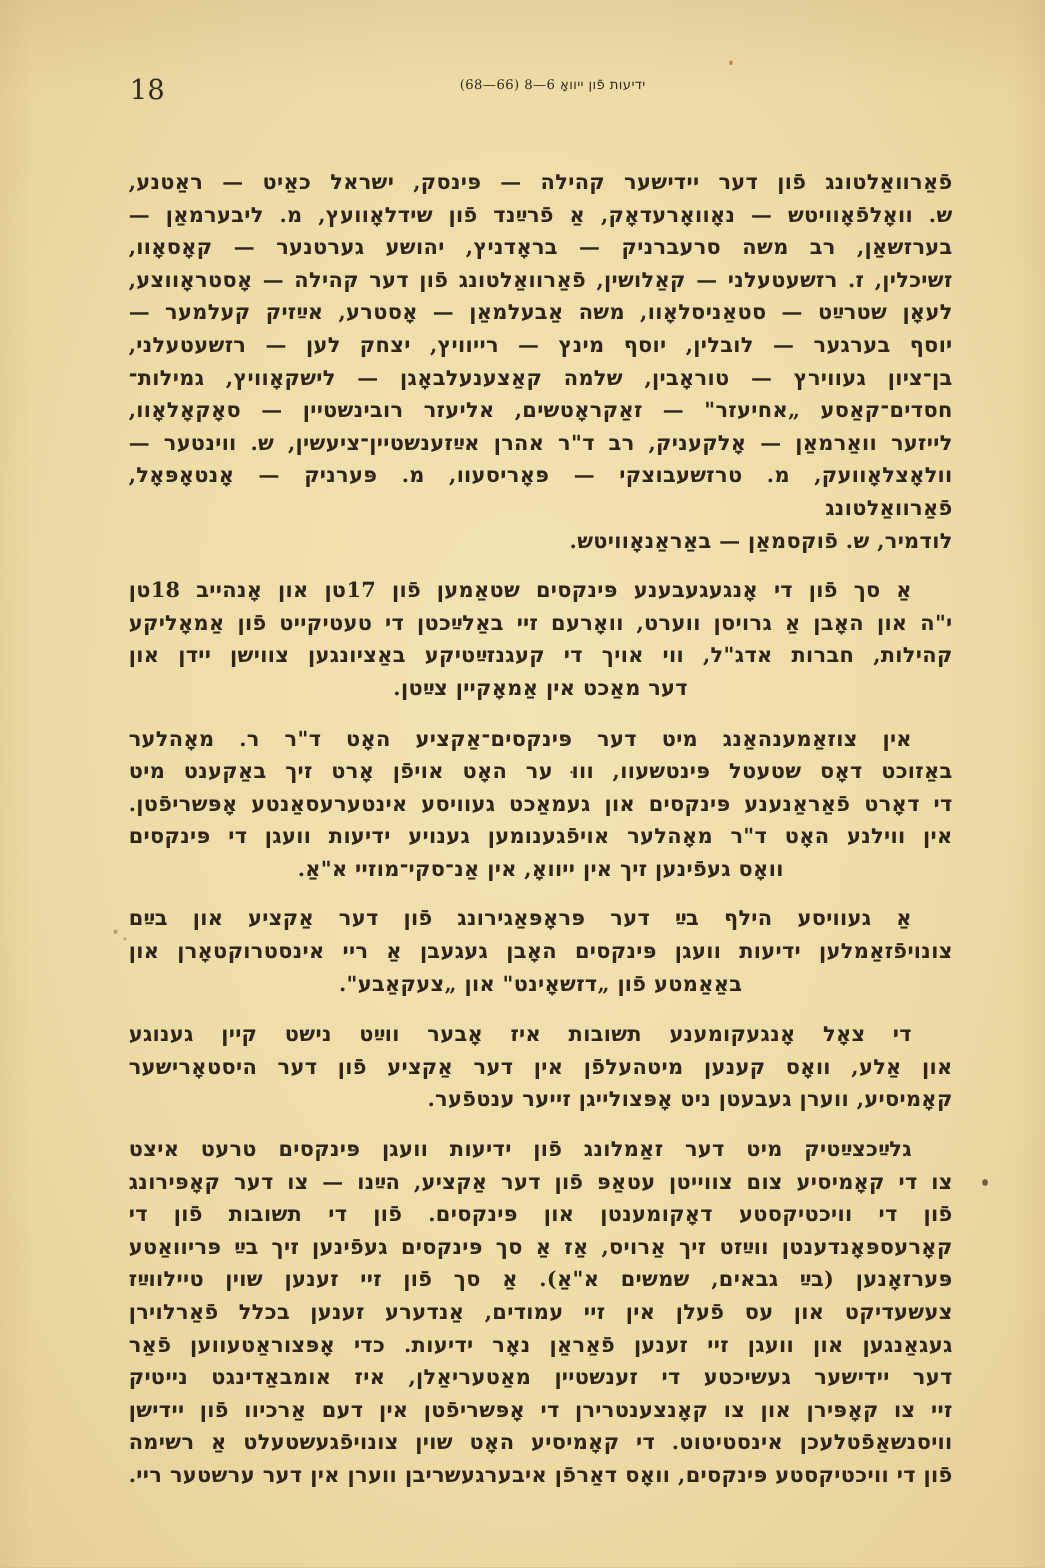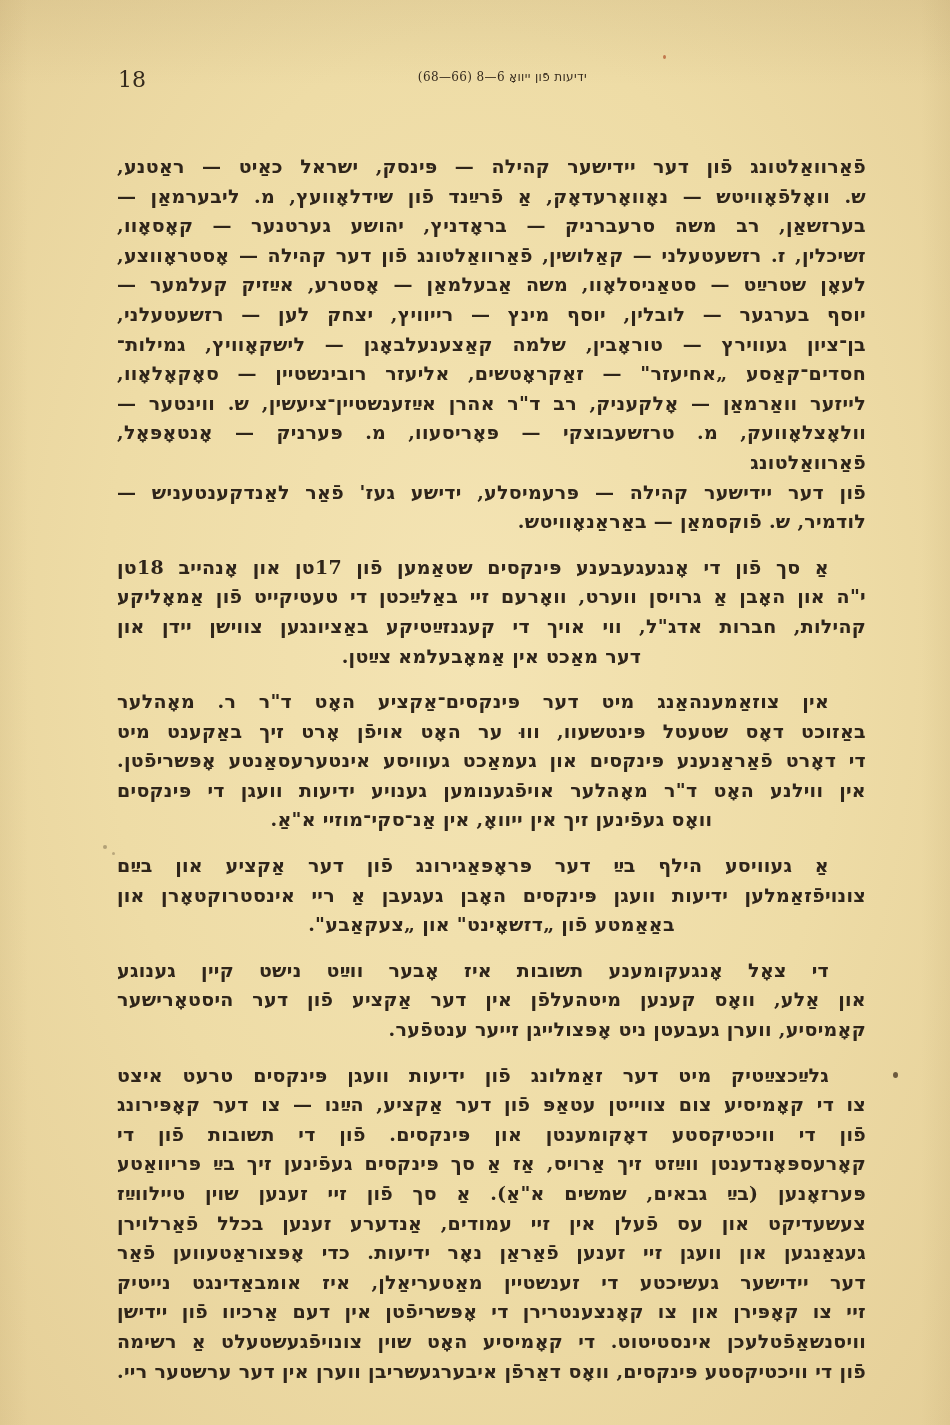--- a/index.html
+++ b/index.html
@@ -24,21 +24,21 @@
     position:absolute;
     right:295px;
     font-size:12px;
     letter-spacing:0.03em;
     white-space:nowrap;
     color:#352a1d;
   }
   .page-number{
     position:absolute;
     left:15px; top:-3px;
-    font-size:22px;
+    font-size:25px;
     font-family:"DejaVu Serif","Liberation Serif",serif;
     color:#352a1d;
   }
   .text-block{
     position:absolute;
     top:136px; left:101px; width:781px;
     direction:rtl;
     font-size:19px;
     font-weight:700;
     line-height:29.6px;
@@ -74,28 +74,27 @@
         <div class="line justify">פֿאַרוואַלטונג פֿון דער יידישער קהילה — פּינסק, ישראל כאַיט — ראַטנע,</div>
         <div class="line justify">ש. וואָלפֿאָוויטש — נאָוואָרעדאָק, אַ פֿרײַנד פֿון שידלאָוועץ, מ. ליבערמאַן —</div>
         <div class="line justify">בערזשאַן, רב משה סרעברניק — בראָדניץ, יהושע גערטנער — קאָסאָוו,</div>
         <div class="line justify">זשיכלין, ז. רזשעטעלני — קאַלושין, פֿאַרוואַלטונג פֿון דער קהילה — אָסטראָווצע,</div>
         <div class="line justify">לעאָן שטרײַט — סטאַניסלאָוו, משה אַבעלמאַן — אָסטרע, אײַזיק קעלמער —</div>
         <div class="line justify">יוסף בערגער — לובלין, יוסף מינץ — רייוויץ, יצחק לען — רזשעטעלני,</div>
         <div class="line justify">בן־ציון געווירץ — טוראָבין, שלמה קאַצענעלבאָגן — לישקאָוויץ, גמילות־</div>
         <div class="line justify">חסדים־קאַסע „אחיעזר" — זאַקראָטשים, אליעזר רובינשטיין — סאָקאָלאָוו,</div>
         <div class="line justify">לייזער וואַרמאַן — אָלקעניק, רב ד"ר אהרן אײַזענשטיין־ציעשין, ש. ווינטער —</div>
         <div class="line justify">וולאָצלאָוועק, מ. טרזשעבוצקי — פּאָריסעוו, מ. פּערניק — אָנטאָפּאָל, פֿאַרוואַלטונג</div>
-        <div class="line justify">פֿון דער יידישער קהילה — פּרעמיסלע, ידישע געז' פֿאַר לאַנדקענטעניש —</div>
         <div class="line right">לודמיר, ש. פֿוקסמאַן — באַראַנאָוויטש.</div>
       </div>
       <div class="para">
         <div class="line justify indent">אַ סך פֿון די אָנגעגעבענע פּינקסים שטאַמען פֿון 17טן און אָנהייב 18טן</div>
         <div class="line justify">י"ה און האָבן אַ גרויסן ווערט, וואָרעם זיי באַלײַכטן די טעטיקייט פֿון אַמאָליקע</div>
         <div class="line justify">קהילות, חברות אדג"ל, ווי אויך די קעגנזײַטיקע באַציונגען צווישן יידן און</div>
-        <div class="line center">דער מאַכט אין אַמאָבעלמא צײַטן.</div>
+        <div class="line center">דער מאַכט אין אַמאָקיין צײַטן.</div>
       </div>
       <div class="para">
         <div class="line justify indent">אין צוזאַמענהאַנג מיט דער פּינקסים־אַקציע האָט ד"ר ר. מאָהלער</div>
         <div class="line justify">באַזוכט דאָס שטעטל פּינטשעוו, וווּ ער האָט אויפֿן אָרט זיך באַקענט מיט</div>
         <div class="line justify">די דאָרט פֿאַראַנענע פּינקסים און געמאַכט געוויסע אינטערעסאַנטע אָפּשריפֿטן.</div>
         <div class="line justify">אין ווילנע האָט ד"ר מאָהלער אויפֿגענומען גענויע ידיעות וועגן די פּינקסים</div>
         <div class="line center">וואָס געפֿינען זיך אין ייוואָ, אין אַנ־סקי־מוזיי א"אַ.</div>
       </div>
       <div class="para">
         <div class="line justify indent">אַ געוויסע הילף בײַ דער פּראָפּאַגירונג פֿון דער אַקציע און בײַם</div>

